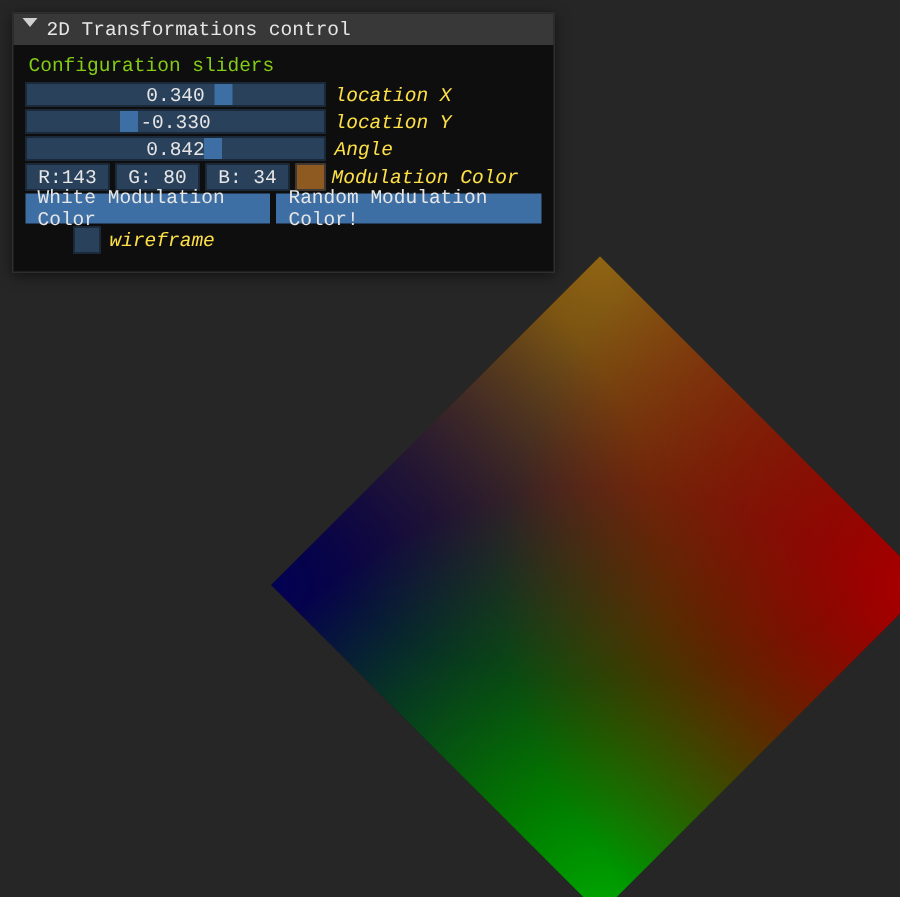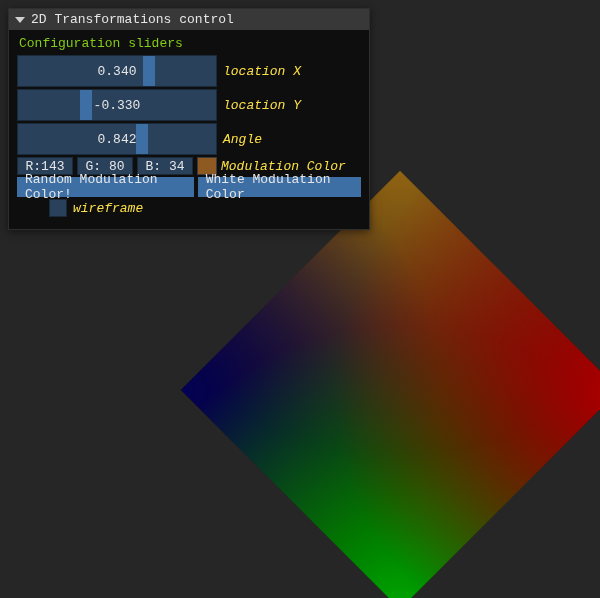--- a/index.html
+++ b/index.html
@@ -47,21 +47,20 @@
     top: 8px;
     width: 360px;
     background: #0e0e0e;
     border: 1px solid #2e2e2e;
     box-shadow: 0 2px 8px rgba(0,0,0,0.5);
   }
   .titlebar {
     background: #383838;
     padding: 3px 6px;
     display: flex;
-    align-items: center;
     gap: 6px;
     font-size: 13px;
     color: #e6e6e6;
   }
   .tri {
     width: 0; height: 0;
     border-left: 5px solid transparent;
     border-right: 5px solid transparent;
     border-top: 6px solid #d0d0d0;
   }
@@ -75,21 +74,21 @@
 
   .row {
     display: flex;
     align-items: center;
     gap: 6px;
     margin: 2px 0;
   }
   .slider {
     position: relative;
     width: 200px;
-    height: 32px;
+    height: 16px;
     background: #29415b;
     border: 1px solid #1b2a3a;
     box-sizing: border-box;
     cursor: ew-resize;
   }
   .slider .grab {
     position: absolute;
     top: 0;
     height: 100%;
     background: #3e6fa4;
@@ -196,22 +195,22 @@
 
     <div class="row rgb-row">
       <div class="rgb-cell">R:143</div>
       <div class="rgb-cell">G: 80</div>
       <div class="rgb-cell">B: 34</div>
       <div class="swatch" id="swatch" style="background: rgb(143, 90, 34);"></div>
       <span class="slabel">Modulation Color</span>
     </div>
 
     <div class="row btn-row">
+      <div class="btn">White Modulation Color</div>
       <div class="btn">Random Modulation Color!</div>
-      <div class="btn">White Modulation Color</div>
     </div>
 
     <div class="row check-row">
       <div class="checkbox"></div>
       <span class="slabel">wireframe</span>
     </div>
   </div>
 </div>
 
 </body></html>

